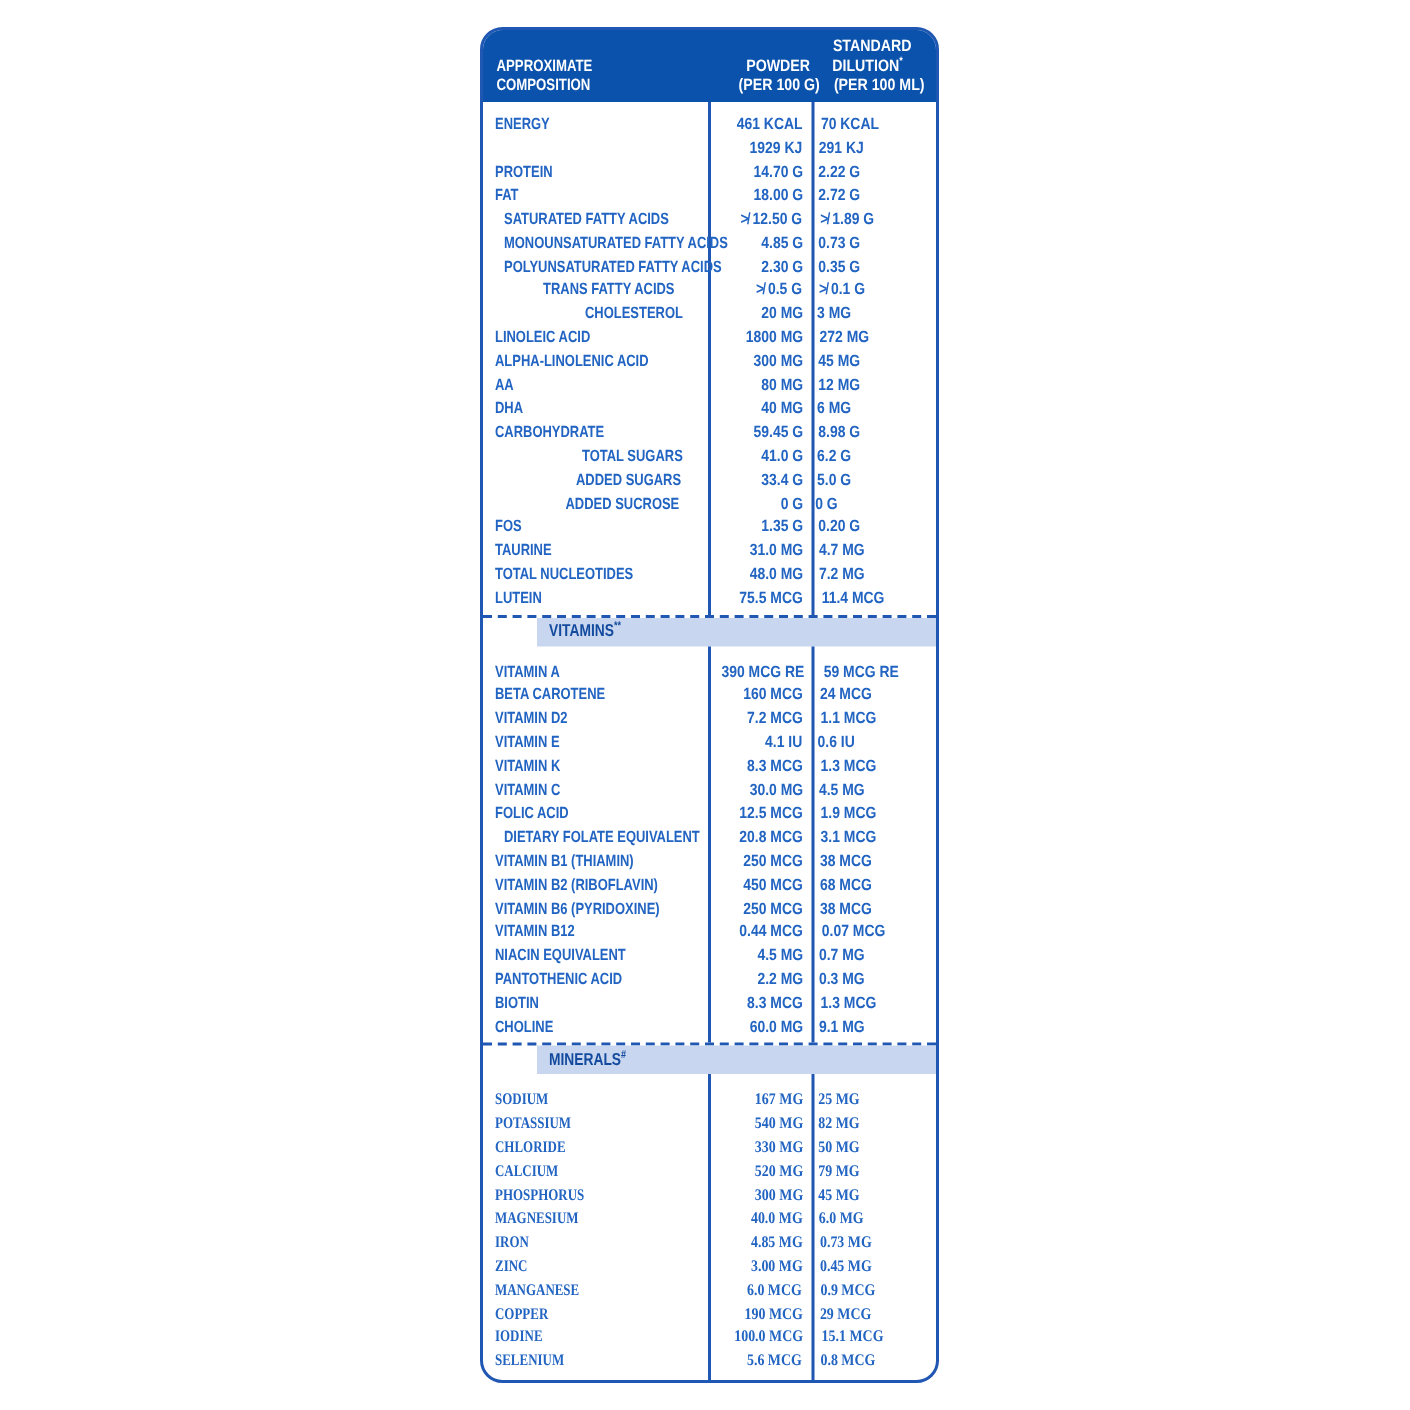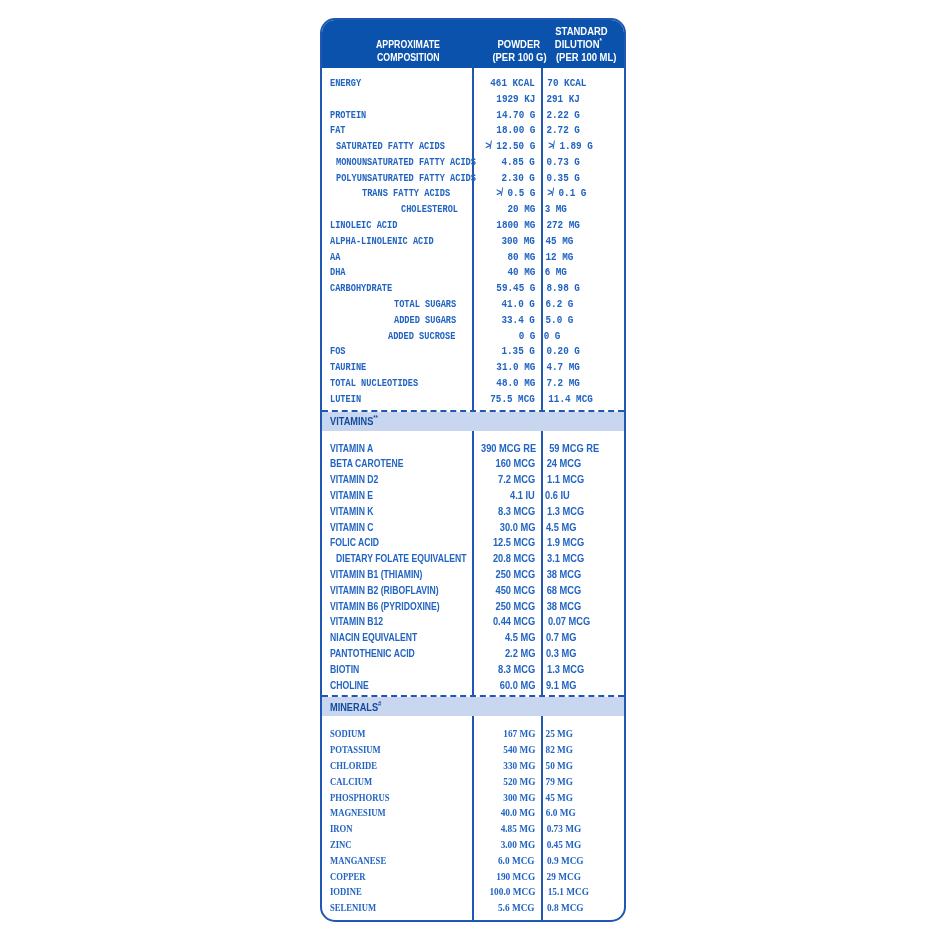--- a/index.html
+++ b/index.html
@@ -11,49 +11,49 @@
     position:absolute;left:320px;top:18px;width:302px;
     border:2px solid var(--border,#1f57b2);
     border-radius:15px;overflow:hidden;background:#ffffff;
   }
   
   .header{
     background:var(--header-bg,#0a52ac);color:#ffffff;
     display:flex;align-items:flex-end;padding:5px 0 4px 0;
   }
   .hc{box-sizing:border-box;}
-  .hc1{width:150px;padding-left:9px;text-align:right;}
+  .hc1{width:150px;padding-left:9px;text-align:left;}
   .hc2{width:69px;text-align:center;margin-left:32px;}
   .hc3{width:83px;}
   .hline{font-size:11px;font-weight:700;line-height:13px;white-space:nowrap;color:#ffffff;}
   
   .cnd{display:inline-block;white-space:nowrap;}
   .ol{transform:scaleX(0.80);transform-origin:0 50%;}
   .or{transform:scaleX(0.86);transform-origin:100% 50%;}
   .oc{transform:scaleX(0.86);transform-origin:50% 50%;}
   sup{font-size:7px;line-height:0;vertical-align:super;}
   
   .rows{position:relative;padding:8px 0 4px 0;}
-  .rows.first{padding-top:6px;font-family:Liberation Mono, monospace;}
+  .rows.first{padding-top:6px;}
   .rows.last{padding-bottom:6px;font-family:Liberation Serif, serif;}
   .vline{position:absolute;top:0;bottom:0;width:1.5px;background:var(--border,#1f57b2);}
   .v1{left:150px;}
   .v2{left:219px;}
   .row{display:flex;height:15.8px;align-items:center;position:relative;}
   .c{box-sizing:border-box;white-space:nowrap;overflow:visible;}
   .c1{width:150px;padding-left:8px;}
   .c1.ind{padding-left:14px;text-align:right;}
   .c2{width:69px;text-align:right;padding-right:6px;}
   .c3{width:83px;text-align:left;padding-right:21px;}
   .row span{font-size:10.8px;font-weight:700;color:var(--text,#2264c2);line-height:1;}
   
   .dash-sep{border-top:2px dashed var(--border,#1f57b2);height:0;}
   .band{
     background:var(--band-bg,#c8d7ef);height:19px;
-    display:flex;align-items:center;padding-left:8px;
+    display:flex;align-items:center;padding-left:8px;margin-left:36px;
   }
   .band span{font-size:11.5px;font-weight:700;color:var(--band-text,#134a9e);}
   .band sup{font-size:7.5px;}
 </style>
 </head>
 <body>
 
 <div class="canvas">
   <div class="ntable">
 

